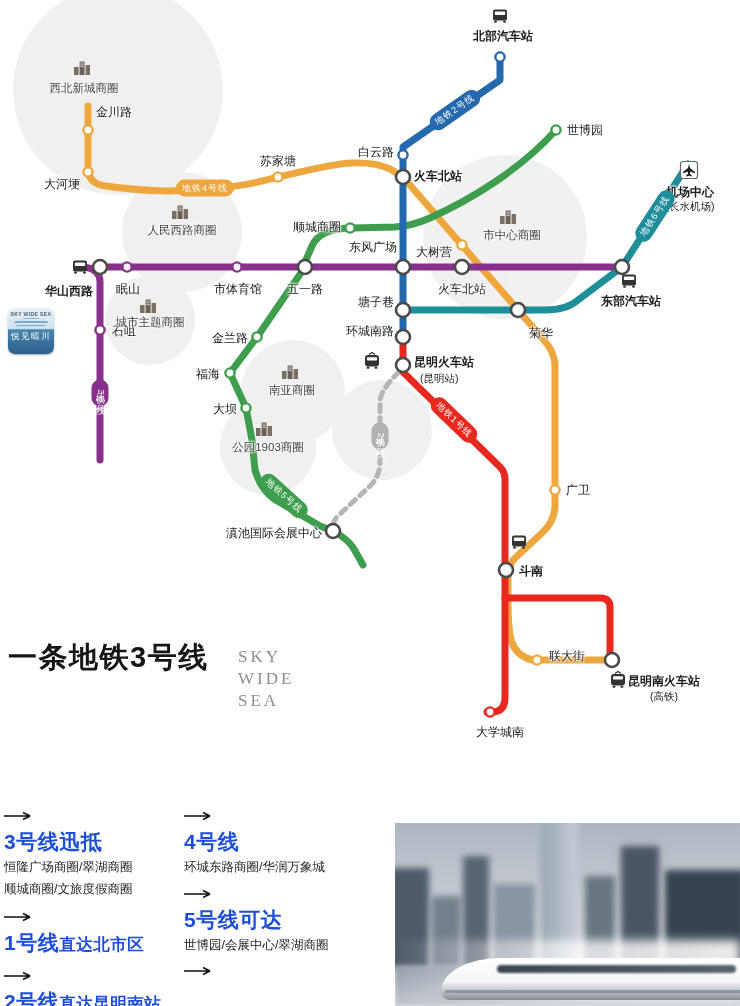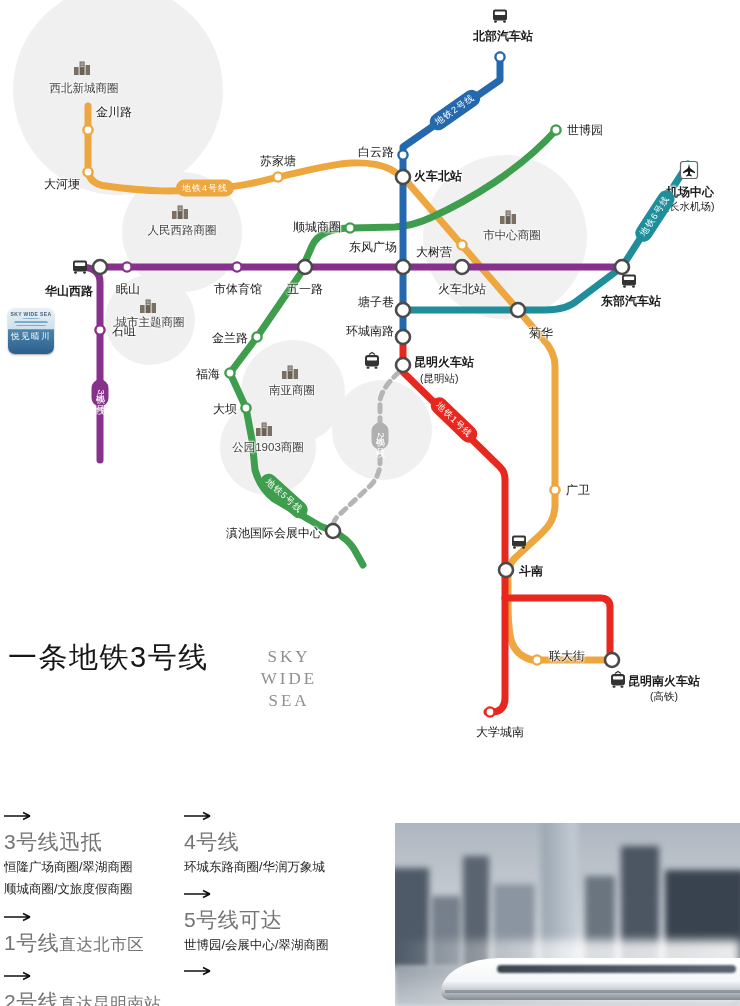--- a/index.html
+++ b/index.html
@@ -22,31 +22,31 @@
   
   .logo{position:absolute;left:8px;top:308px;width:46px;height:46px;border-radius:7px;overflow:hidden;text-align:center;
         background:linear-gradient(180deg,#eaf0f5 0%,#cfe0ec 46%,#4a86ae 47%,#2b5f8c 100%);
         box-shadow:0 1px 2px rgba(0,0,0,.35);z-index:4;}
   .logo-en{font-size:5px;letter-spacing:.4px;color:#41617c;padding-top:3px;font-weight:bold;}
   .logo-wave{width:34px;height:10px;margin:1px auto 0;border-radius:50%;
         background:repeating-linear-gradient(180deg,#79add0 0 1.5px,transparent 1.5px 3.5px);}
   .logo-cn{font-size:8.5px;color:#fff;letter-spacing:1.5px;margin-top:3px;}
   
   .title-block{position:absolute;left:8px;top:638px;}
-  .t-big{font-size:29px;font-weight:normal;color:#161616;line-height:38px;letter-spacing:1.5px;}
-  .brand-mark{position:absolute;left:238px;top:646px;width:102px;text-align:center;
+  .t-big{font-size:29px;font-weight:bold;color:#161616;line-height:38px;letter-spacing:1.5px;}
+  .brand-mark{position:absolute;left:238px;top:646px;width:102px;text-align:left;
         font-family:"Liberation Serif",serif;color:#8f8f8f;font-size:17px;letter-spacing:3px;line-height:22px;}
   
   .icol{position:absolute;top:806px;}
   #col1{left:4px;width:178px;}
   #col2{left:184px;width:208px;}
   .arr{display:block;margin:4px 0 7px;}
   .gap1{margin-top:13px;}
   .gap2{margin-top:11px;}
-  .ihead{font-size:21px;font-weight:normal;color:#737373;letter-spacing:.5px;line-height:26px;}
+  .ihead{font-size:21px;font-weight:bold;color:#1d4ed8;letter-spacing:.5px;line-height:26px;}
   .ihead .sm{font-size:16.5px;}
   .isub{font-size:12.5px;color:#1d1d1d;line-height:17.5px;margin-top:4px;}
   
   .photo{position:absolute;left:395px;top:823px;width:345px;height:183px;overflow:hidden;
         background:linear-gradient(180deg,#aeb6bf 0%,#cdd2d8 55%,#e3e6e9 100%);}
   .ph-b{position:absolute;bottom:38px;filter:blur(3px);}
   .b1{left:-6px;width:40px;height:100px;background:#4e5a68;}
   .b2{left:36px;width:30px;height:72px;background:#76808c;}
   .b3{left:68px;width:26px;height:112px;background:#5a6470;}
   .b4{left:98px;width:42px;height:84px;background:#8b95a1;}

